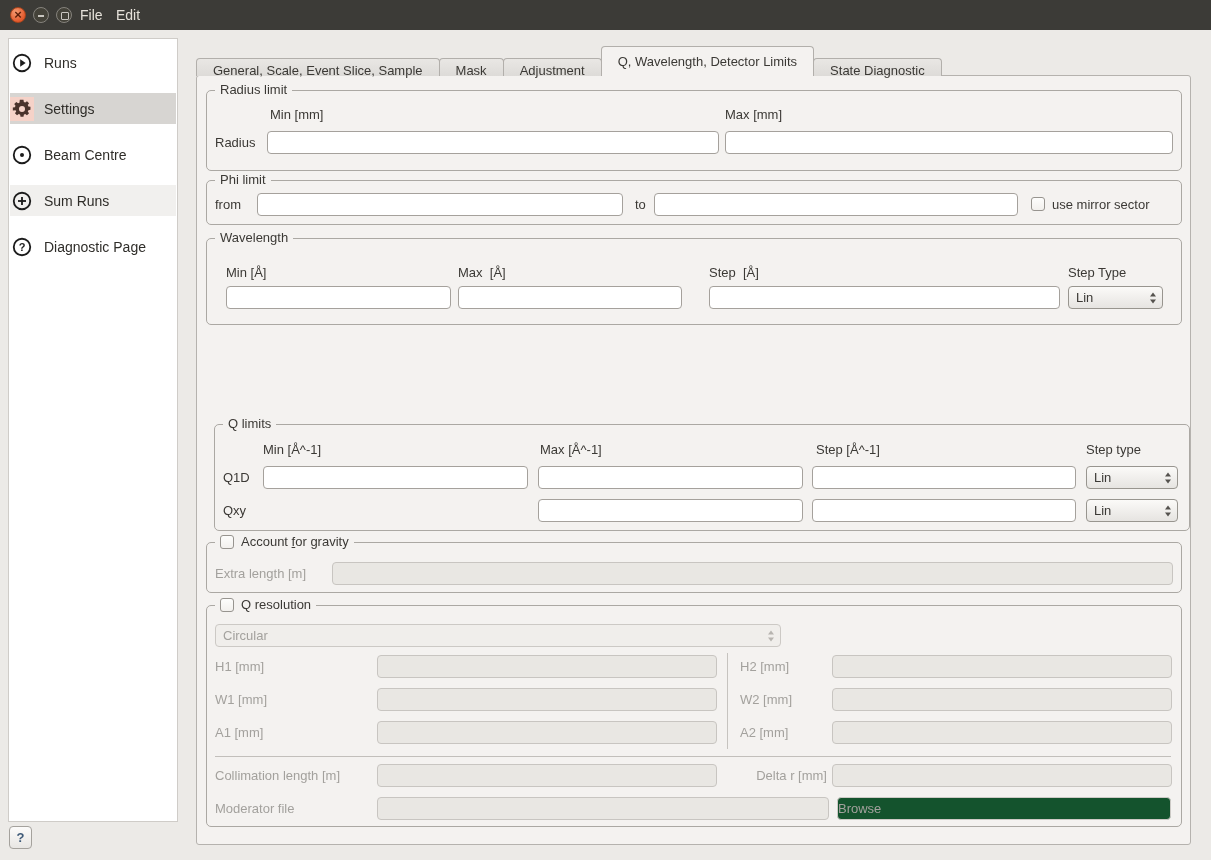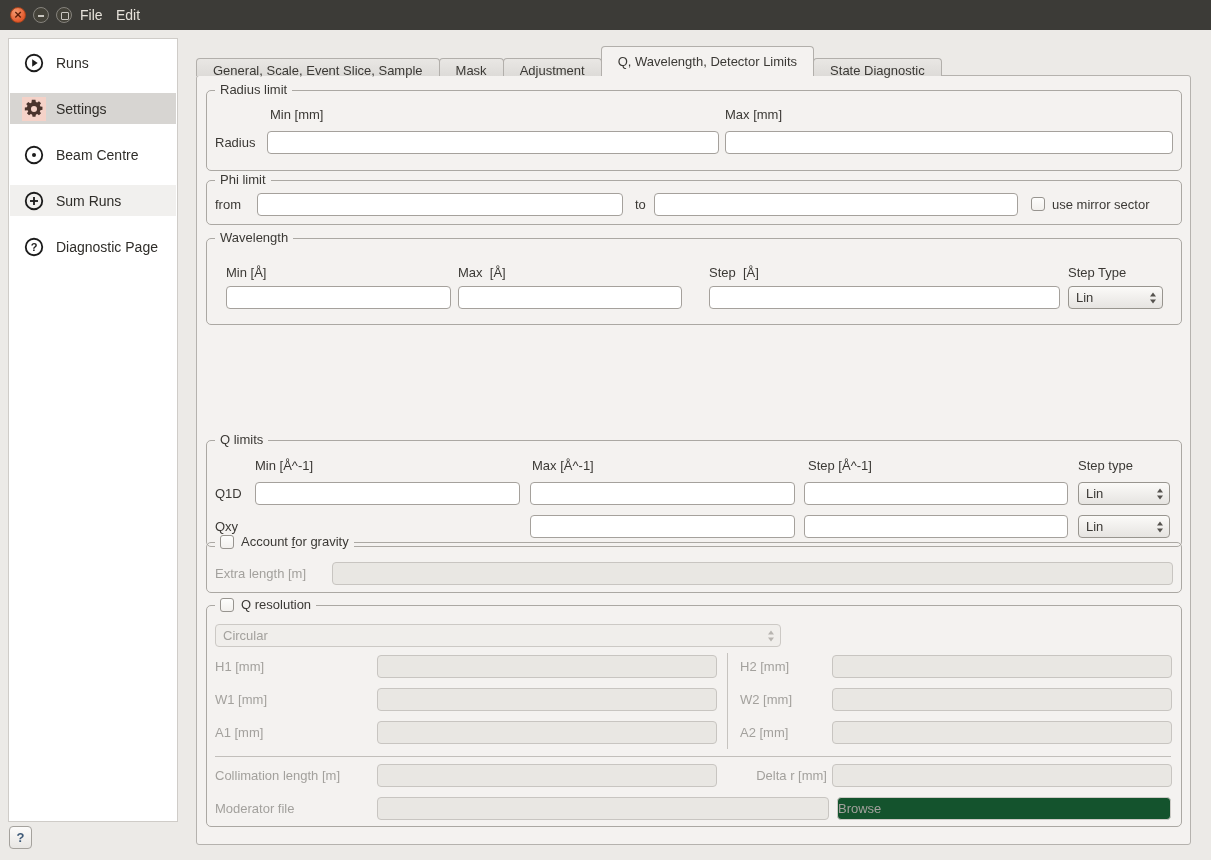--- a/index.html
+++ b/index.html
@@ -18,21 +18,21 @@
   .winbtn.minimize, .winbtn.maximize { background:#444239; border:1px solid #85827C; }
   .winbtn.minimize { left:33px; }
   .winbtn.minimize::after { content:""; position:absolute; left:4px; top:7px; width:6px; height:2px; background:#C9C6C0; }
   .winbtn.maximize { left:56px; }
   .winbtn.maximize::after { content:""; position:absolute; left:4px; top:4px; width:6px; height:6px; border:1.5px solid #C9C6C0; border-radius:1px; }
   .menu-item { position:absolute; top:0; height:30px; line-height:30px; color:#E5E1D9; font-size:14px; padding:0 6px; }
   .menu-file { left:74px; }
   .menu-edit { left:110px; }
   
   .sidebar { position:absolute; left:8px; top:38px; width:170px; height:784px; background:#FFFFFF; border:1px solid #CFCCC8; }
-  .side-item { position:absolute; left:1px; width:166px; height:31px; display:flex; align-items:center; padding-left:12px; gap:10px; font-size:14px; color:#2F2D29; }
+  .side-item { position:absolute; left:1px; width:166px; height:31px; display:flex; align-items:center; gap:10px; font-size:14px; color:#2F2D29; }
   .side-item.selected { background:#D7D5D2; }
   .side-item.altrow { background:#F1F0EE; }
   .side-icon { width:24px; height:24px; display:flex; align-items:center; justify-content:center; flex:0 0 auto; }
   .side-icon.gear-bg { background:#F5D2C8; }
   
   .help-btn { position:absolute; left:9px; top:826px; width:23px; height:23px; border:1px solid #A5A29D; border-radius:4px;
     background:linear-gradient(#FCFBFA,#E8E6E3); color:#3E5A78; font-size:13px; font-weight:bold; text-align:center; line-height:21px; }
   
   .tabbar { position:absolute; left:196px; top:46px; height:30px; display:flex; align-items:flex-end; z-index:3; }
   .tab { height:18px; padding:0 16px; line-height:24px; font-size:13px; color:#3B3935; white-space:pre;
@@ -164,21 +164,21 @@
       <input type="text" class="tinput" style="left: 19px; top: 47px; width: 225px;" value="">
       <input type="text" class="tinput" style="left: 251px; top: 47px; width: 224px;" value="">
       <input type="text" class="tinput" style="left: 502px; top: 47px; width: 351px;" value="">
       <div class="combo" style="left:861px; top:47px; width:95px;">
         <span class="combo-text">Lin</span>
         <span class="spin"></span>
       </div>
     </div>
 
 
-    <div class="group" style="top:364px; height:107px;">
+    <div class="group" style="top:348px; height:107px;margin-left:8px;">
       <div class="legend">Q limits</div>
       <span class="hdr" style="left:48px; top:17px;">Min [Å^-1]</span>
       <span class="hdr" style="left:325px; top:17px;">Max [Å^-1]</span>
       <span class="hdr" style="left:601px; top:17px;">Step [Å^-1]</span>
       <span class="hdr" style="left:871px; top:17px;">Step type</span>
 
       <span class="lbl" style="left:8px; top:41px;">Q1D</span>
       <input type="text" class="tinput" style="left: 48px; top: 41px; width: 265px;" value="">
       <input type="text" class="tinput" style="left: 323px; top: 41px; width: 265px;" value="">
       <input type="text" class="tinput" style="left: 597px; top: 41px; width: 264px;" value="">

